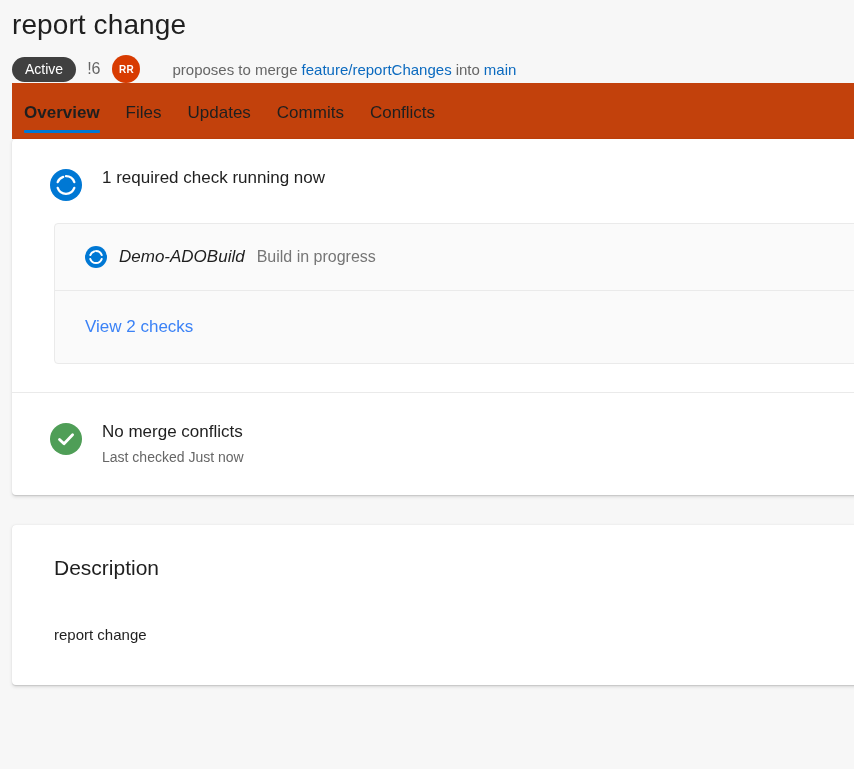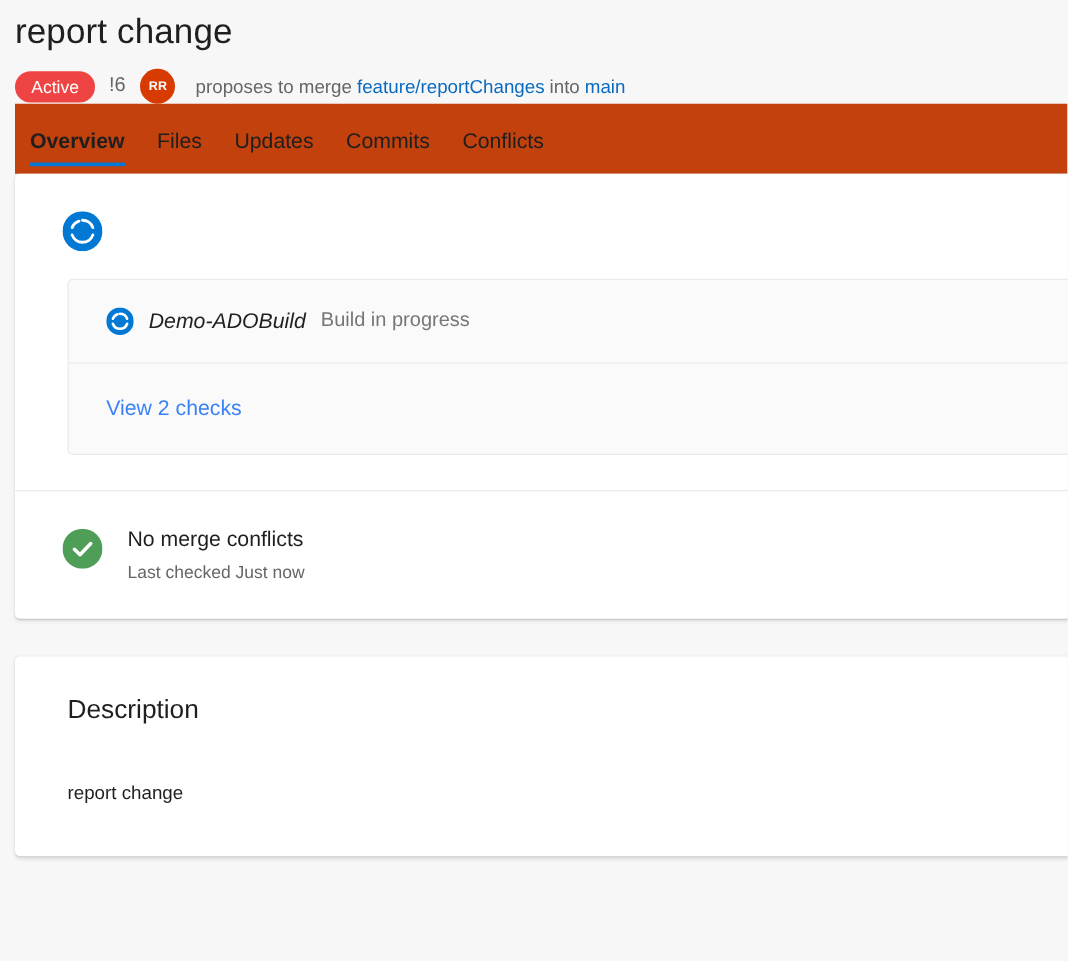--- a/index.html
+++ b/index.html
@@ -35,21 +35,21 @@
     align-items: center;
     margin-top: 13px;
     font-size: 15px;
     color: #666666;
     white-space: nowrap;
   }
   .status-pill {
     display: inline-flex;
     align-items: center;
     justify-content: center;
-    background: #ef4444;
+    background: #404040;
     color: #ffffff;
     font-size: 14px;
     line-height: 1;
     height: 25px;
     padding: 0 13px;
     border-radius: 13px;
     margin-right: 11px;
   }
   .pr-id {
     color: #666666;
@@ -60,21 +60,21 @@
     width: 28px;
     height: 28px;
     border-radius: 50%;
     background: #d83b01;
     color: #ffffff;
     font-size: 10px;
     font-weight: 600;
     display: inline-flex;
     align-items: center;
     justify-content: center;
-    margin-right: 16px;
+    margin-right: 32px;
     letter-spacing: 0.3px;
   }
   .merge-text { color: #666666; font-size: 15px; }
   .merge-text .lnk {
     color: #0b6abf;
     text-decoration: none;
   }
   .sp { display: inline-block; width: 4px; }
 
   
@@ -244,20 +244,21 @@
     <div class="status-row">
       <span class="status-icon">
         <svg class="ring-outer" width="32" height="32" viewBox="0 0 32 32" aria-hidden="true">
           <circle cx="16" cy="16" r="16" fill="#0078d4"></circle>
           <path d="M16 7.2 A8.8 8.8 0 0 1 24.3 13.1" stroke="#ffffff" stroke-width="2.3" fill="none" stroke-linecap="round"></path>
           <path d="M24.3 18.9 A8.8 8.8 0 0 1 16 24.8 A8.8 8.8 0 0 1 7.7 18.9" stroke="#ffffff" stroke-width="2.3" fill="none" stroke-linecap="round"></path>
           <path d="M7.7 13.1 A8.8 8.8 0 0 1 13.2 7.9" stroke="#ffffff" stroke-width="2.3" fill="none" stroke-linecap="round"></path>
         </svg>
       </span>
       <div class="status-texts">
+        <div class="status-title">1 required check running now</div>
       </div>
     </div>
 
     <div class="checks-box">
       <div class="check-item">
         <span class="check-icon-sm">
           <svg width="22" height="22" viewBox="0 0 32 32" aria-hidden="true">
             <circle cx="16" cy="16" r="16" fill="#0078d4"></circle>
             <path d="M16 7.2 A8.8 8.8 0 0 1 24.3 13.1" stroke="#ffffff" stroke-width="3" fill="none" stroke-linecap="round"></path>
             <path d="M24.3 18.9 A8.8 8.8 0 0 1 16 24.8 A8.8 8.8 0 0 1 7.7 18.9" stroke="#ffffff" stroke-width="3" fill="none" stroke-linecap="round"></path>

